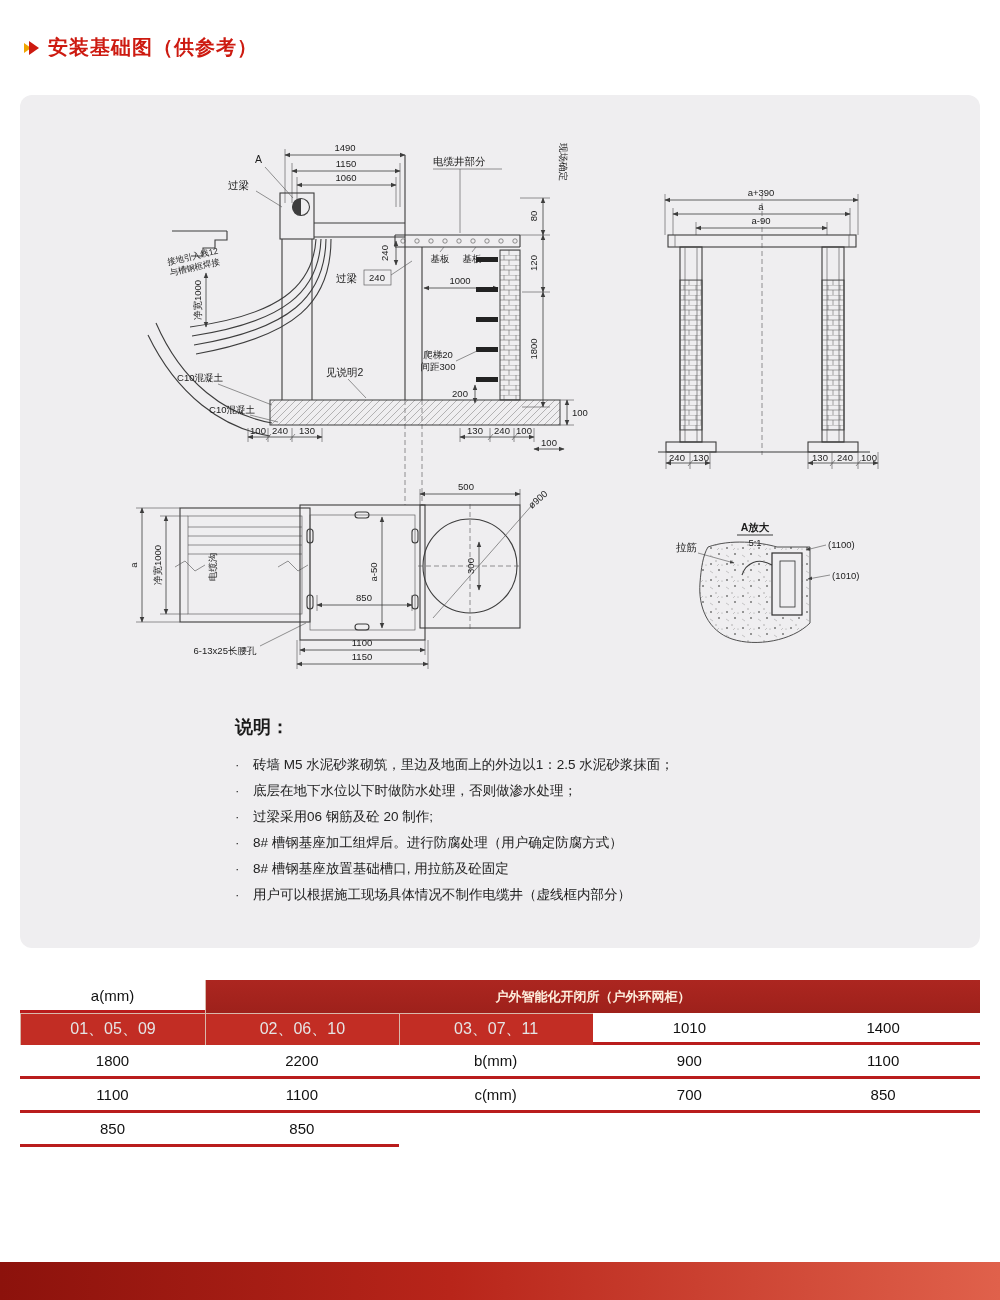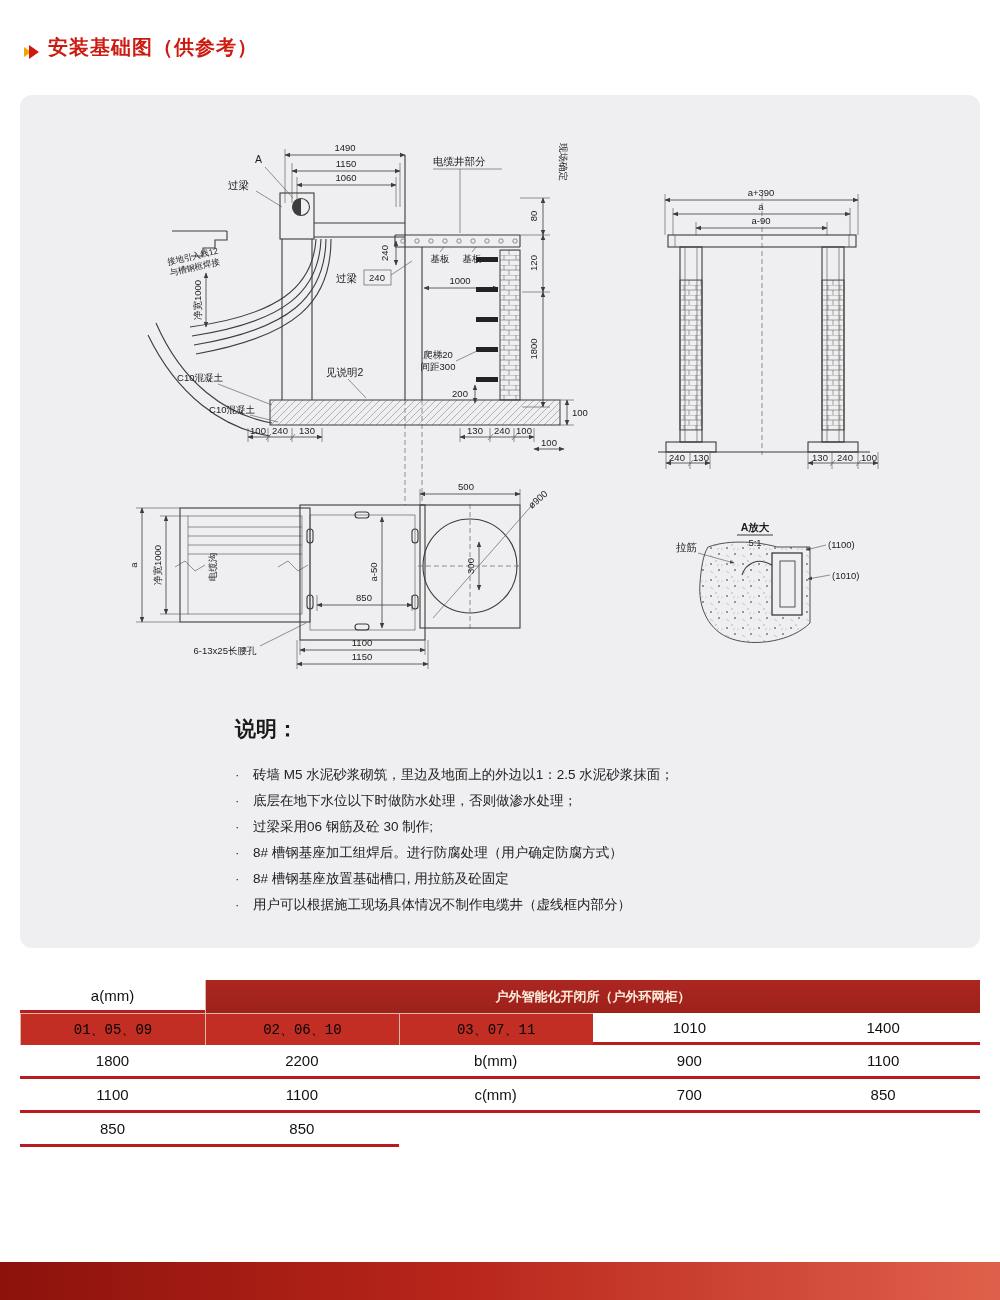--- a/index.html
+++ b/index.html
@@ -1,47 +1,47 @@
 <!DOCTYPE html>
 <html><head>
 <meta charset="utf-8">
 <style>
   html,body{margin:0;padding:0;background:#fff;}
   body{font-family:"Liberation Sans","DejaVu Sans",sans-serif;}
   .page{position:relative;width:1000px;height:1300px;background:#fff;overflow:hidden;}
 
-  .title-row{position:absolute;left:22px;top:34px;display:flex;align-items:flex-end;gap:8px;}
+  .title-row{position:absolute;left:22px;top:34px;display:flex;align-items:center;gap:8px;}
   .title-row h1{margin:0;font-size:20px;font-weight:bold;color:#cd1a10;letter-spacing:1px;}
 
   .panel{position:absolute;left:20px;top:95px;width:960px;height:853px;background:#efeef0;border-radius:12px;}
   .panel svg{position:absolute;left:0;top:0;}
 
   
   .s1{stroke:#3d3d3d;stroke-width:1.1;fill:none;}
   .s0{stroke:#5a5a5a;stroke-width:0.65;fill:none;}
   .dm{stroke:#3d3d3d;stroke-width:0.8;fill:none;}
   .dash{stroke-dasharray:5 3;}
   svg text{font-family:"Liberation Sans","DejaVu Sans",sans-serif;fill:#1c1c1c;}
   .t8{font-size:8.5px;}
   .t9{font-size:9.5px;text-anchor:middle;}
   .t9s{font-size:9.5px;}
   .t10{font-size:10.5px;}
   .t10b{font-size:10.5px;font-weight:bold;text-anchor:middle;}
 
   .notes{position:absolute;left:215px;top:620px;width:730px;color:#222;}
-  .notes-heading{font-size:21px;font-weight:bold;margin-bottom:19px;color:#1a1a1a;}
+  .notes-heading{font-size:18px;font-weight:bold;margin-bottom:13px;color:#1a1a1a;}
   .note-item{font-size:13.5px;line-height:26px;display:flex;}
   .bullet{width:18px;flex:0 0 18px;color:#333;}
 
   .spec-table{position:absolute;left:20px;top:980px;width:960px;display:grid;
     grid-template-columns:185px 1fr 1fr 1fr 1fr;grid-template-rows:33px 32px 34px 34px 34px;}
   .cell{display:flex;align-items:center;justify-content:center;}
   .c-scheme{grid-row:1/3;grid-column:1;background:#9d211b;color:#fdeedd;font-size:15px;font-weight:bold;}
   .c-main{grid-row:1;grid-column:2/6;background:linear-gradient(180deg,#ac2620,#9e211b);color:#fdeedd;font-size:13px;font-weight:bold;border-left:1px solid #d9b8ab;}
-  .c-sub{grid-row:2;background:#c22d24;color:#000000;font-size:14px;border-left:1px solid #d9b8ab;border-top:1px solid #d9b8ab;font-family:Liberation Mono, monospace;}
+  .c-sub{grid-row:2;background:#c22d24;color:#e5e5e5;font-size:16px;border-left:1px solid #d9b8ab;border-top:1px solid #d9b8ab;}
   .c-label,.c-val{background:#fff;border-bottom:3px solid #b91c1c;font-size:15px;color:#111;}
 
   .bottom-bar{position:absolute;left:0;top:1262px;width:1000px;height:38px;
     background:linear-gradient(90deg,#8c120c 0%,#b8251a 45%,#e0614b 100%);}
 </style>
 </head>
 <body>
 
 <div class="page">
 
@@ -291,21 +291,21 @@
       <div class="note-item">
           <span class="bullet">·</span>
           <span>砖墙 M5 水泥砂浆砌筑，里边及地面上的外边以1：2.5 水泥砂浆抹面；</span>
         </div>
       <div class="note-item">
           <span class="bullet">·</span>
           <span>底层在地下水位以下时做防水处理，否则做渗水处理；</span>
         </div>
       <div class="note-item">
           <span class="bullet">·</span>
-          <span>过梁采用06 钢筋及砼 30 制作;</span>
+          <span>过梁采用06 钢筋及砼 20 制作;</span>
         </div>
       <div class="note-item">
           <span class="bullet">·</span>
           <span>8# 槽钢基座加工组焊后。进行防腐处理（用户确定防腐方式）</span>
         </div>
       <div class="note-item">
           <span class="bullet">·</span>
           <span>8# 槽钢基座放置基础槽口, 用拉筋及砼固定</span>
         </div>
       <div class="note-item">

